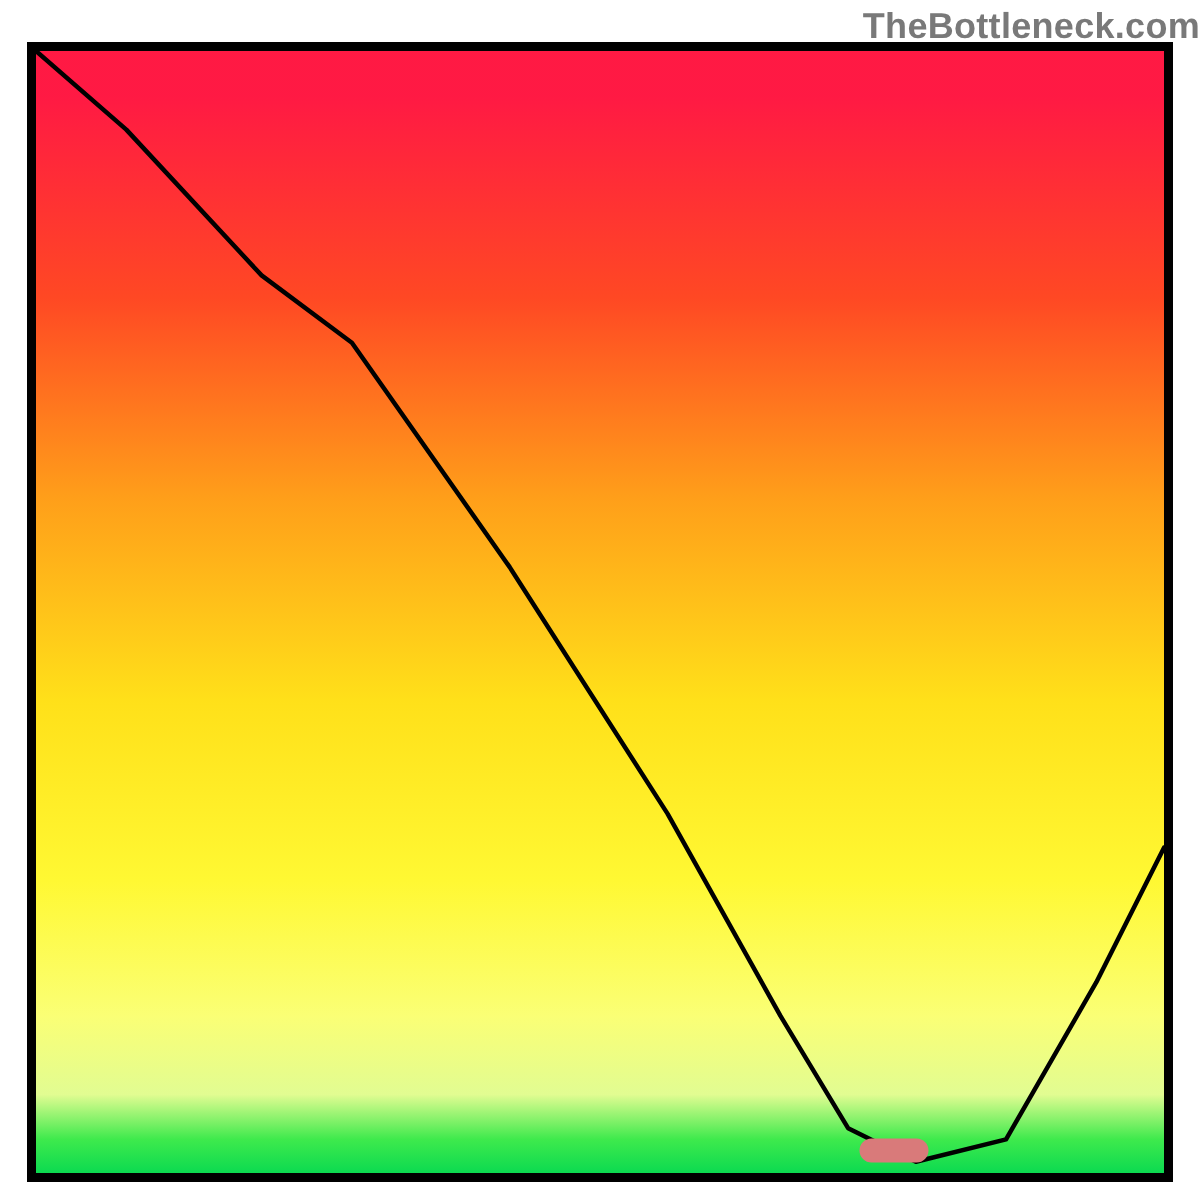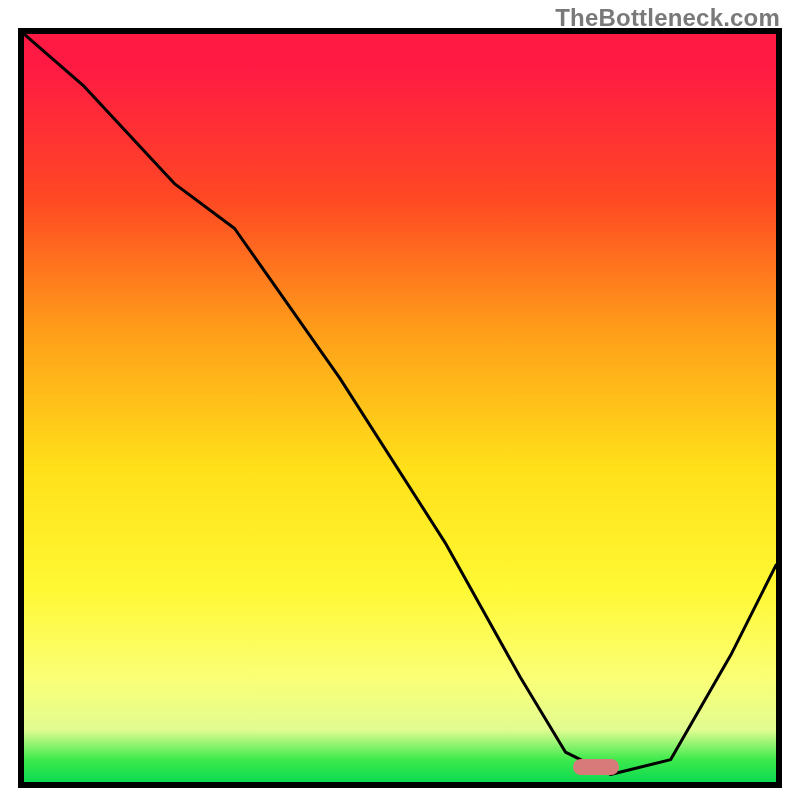--- a/index.html
+++ b/index.html
@@ -12,21 +12,21 @@
     font-family: Arial, Helvetica, sans-serif;
   }
   .wrap {
     position: relative;
     width: 800px;
     height: 800px;
   }
   .watermark {
     position: absolute;
     top: 4px;
-    right: 20px;
+    right: 0;
     font-size: 24px;
     font-weight: 600;
     color: #797979;
     letter-spacing: 0.2px;
     z-index: 5;
   }
   .plot {
     position: absolute;
     left: 18px;
     top: 28px;

